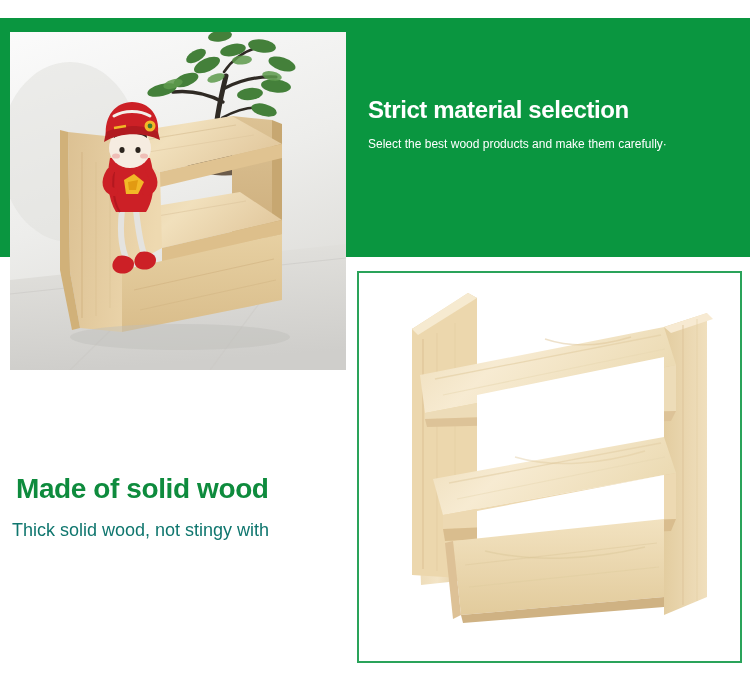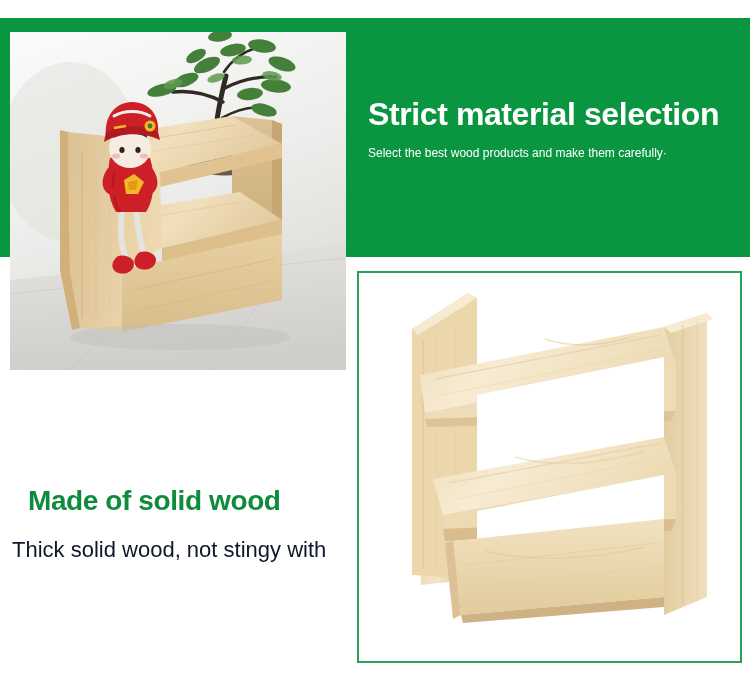--- a/index.html
+++ b/index.html
@@ -26,21 +26,21 @@
     background: #0a9640;
   }
 
   .banner-text {
     position: absolute;
     left: 368px;
     top: 78px;
     width: 360px;
   }
   .banner-title {
-    font-size: 32px;
+    font-size: 24px;
     font-weight: bold;
     color: #ffffff;
     letter-spacing: -0.4px;
     line-height: 1.15;
     margin: 0;
     white-space: nowrap;
   }
   .banner-sub {
     font-size: 12px;
     color: #ffffff;
@@ -67,26 +67,26 @@
     left: 12px;
     top: 470px;
     width: 330px;
   }
   .copy-title {
     font-size: 28px;
     font-weight: bold;
     color: #0e8b3d;
     letter-spacing: -0.4px;
     line-height: 1.1;
-    margin: 16px;
+    margin: 4px;
     white-space: nowrap;
   }
   .copy-body {
-    font-size: 22px;
-    color: #0f172a;
+    font-size: 18px;
+    color: #0f766e;
     line-height: 1.55;
     margin: 12px 0 12px 0;
   }
   .copy-body span { display: block; }
 
   
   .framed-box {
     position: absolute;
     left: 357px;
     top: 271px;

